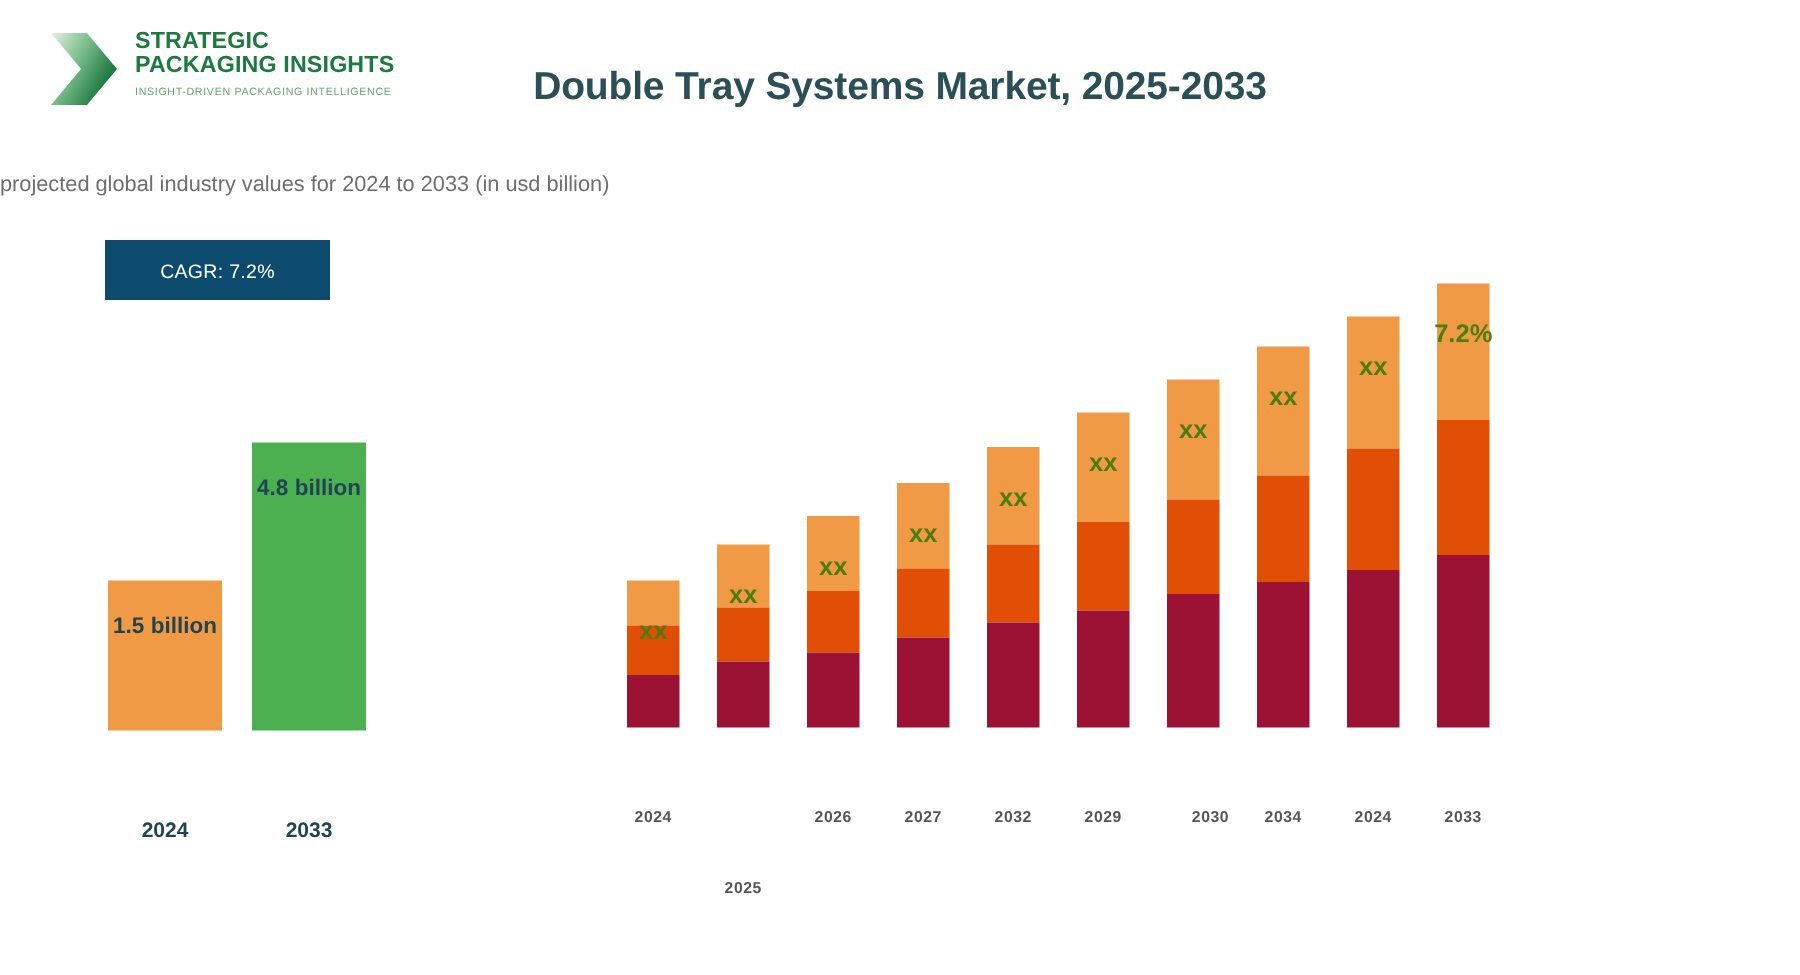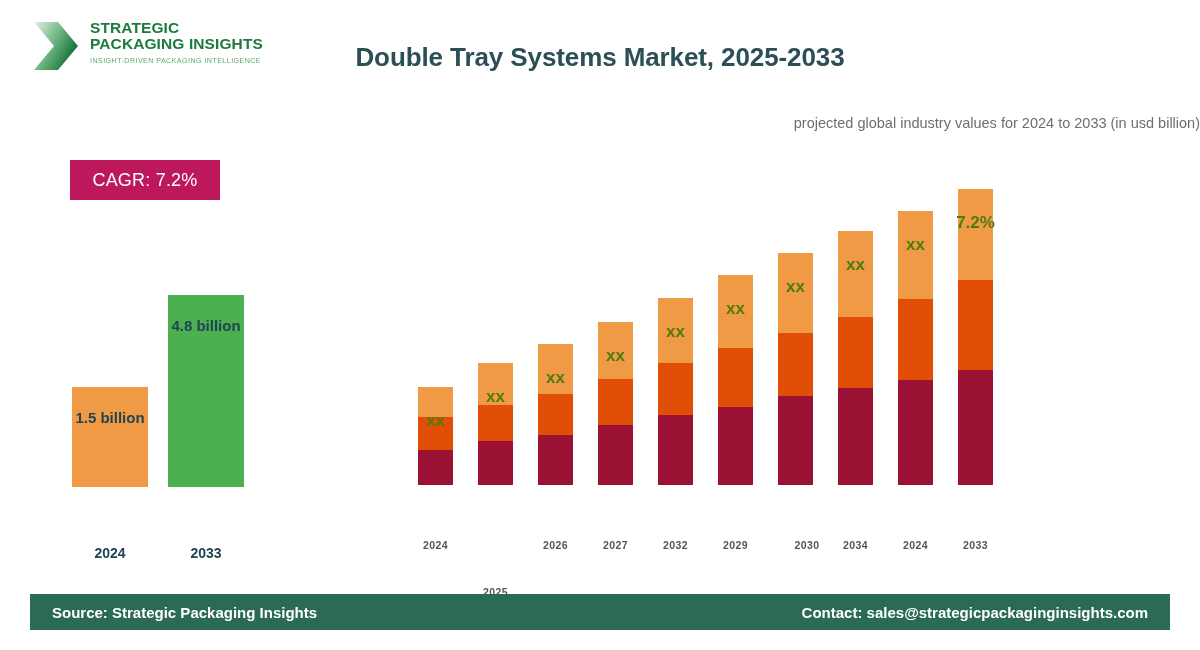--- a/index.html
+++ b/index.html
@@ -24,30 +24,30 @@
     margin-top:5px;font-size:7.1px;color:#62A86E;letter-spacing:.45px;
     white-space:nowrap;font-weight:normal;
   }
 
   
   .title{
     position:absolute;left:0;right:0;top:42px;text-align:center;
     font-size:26px;font-weight:bold;color:#2C4F55;letter-spacing:-.1px;
   }
   .subtitle{
-    position:absolute;left:0;right:0;top:115px;text-align:right;
+    position:absolute;left:0;right:0;top:115px;text-align:left;
     font-size:14.5px;color:#6E6E6E;font-weight:normal;
   }
 
   
   .cagr{
     position:absolute;left:70px;top:160px;width:150px;height:40px;
-    background:#be185d;color:#ffffff;
+    background:#0c4a6e;color:#ffffff;
     display:flex;align-items:center;justify-content:center;
-    font-size:18px;font-weight:normal;letter-spacing:.2px;
+    font-size:13px;font-weight:normal;letter-spacing:.2px;
   }
 
   
   .cmp{position:absolute;left:0;top:0;width:300px;height:600px;}
   .cmp-bar{position:absolute;bottom:113px;}
   .cmp-val{
     position:absolute;text-align:center;font-size:15px;
     font-weight:bold;color:#1F4552;white-space:nowrap;
   }
   .cmp-year{
@@ -186,18 +186,14 @@
       <div class="syear" style="left: 485.5px;">2024</div>
       <div class="sbar" style="left: 558px;">
         <div class="seg" style="height: 91px; background: rgb(240, 154, 69);"></div>
         <div class="seg" style="height: 90px; background: rgb(225, 78, 6);"></div>
         <div class="seg" style="height: 115px; background: rgb(155, 18, 53);"></div>
       </div>
       <div class="sbar-lab" style="left: 545.5px; top: 213px;">7.2%</div>
       <div class="syear" style="left: 545.5px;">2033</div>
     </div>
 
-  <div class="footer">
-    <div class="footer-left">Source: Strategic Packaging Insights</div>
-    <div class="footer-right">Contact: sales@strategicpackaginginsights.com</div>
-  </div>
 
 </div>
 
 </body></html>

